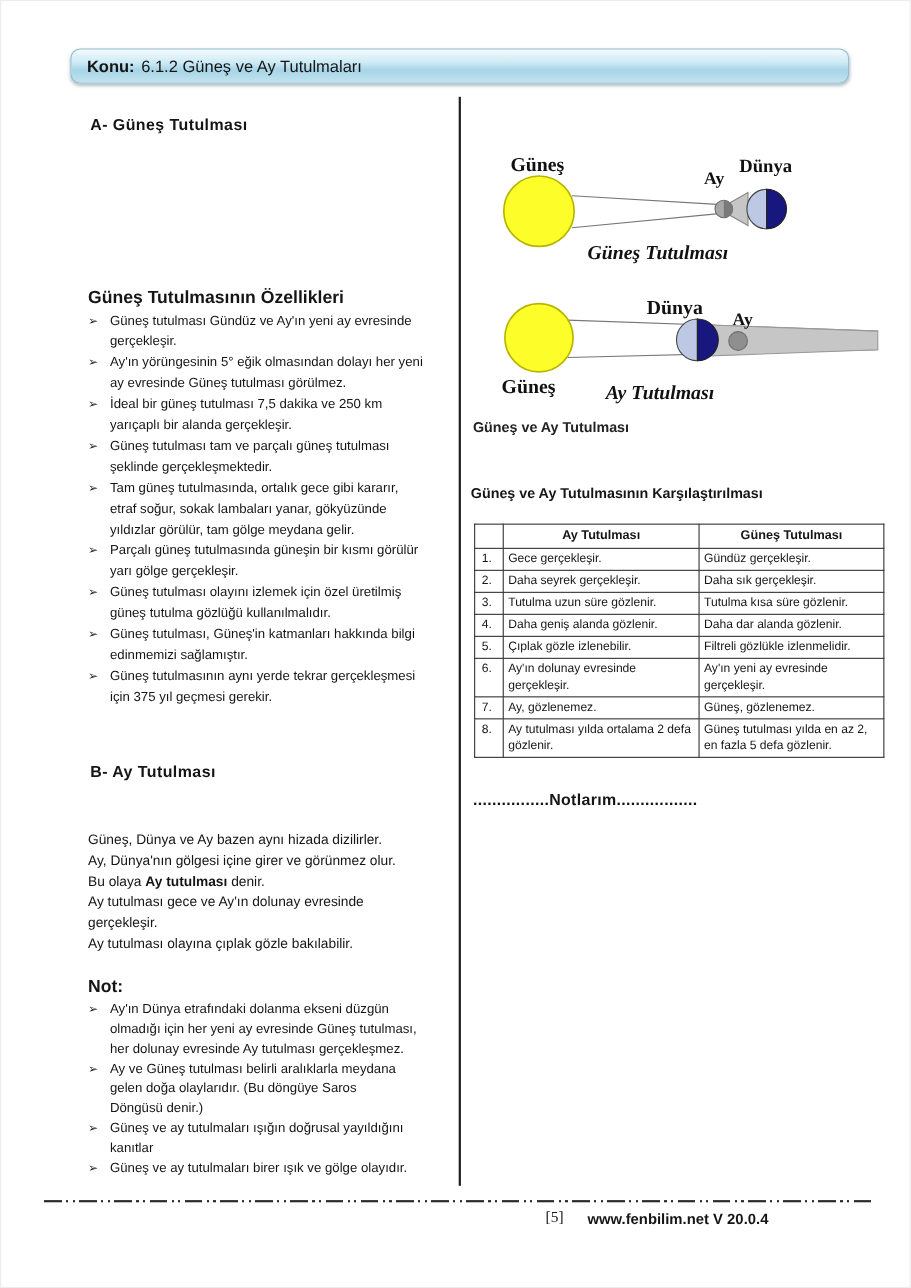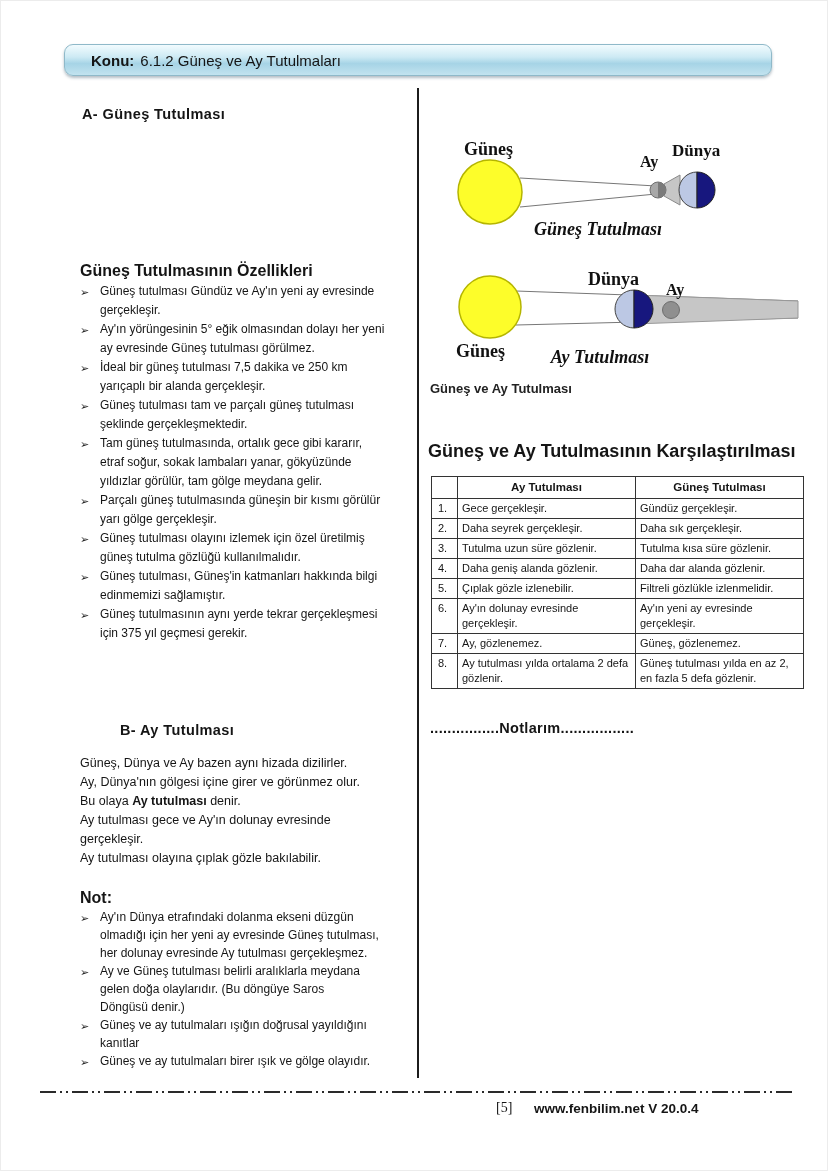--- a/index.html
+++ b/index.html
@@ -3,21 +3,21 @@
 <meta charset="utf-8">
 <style>
   html,body{margin:0;padding:0;background:#fff;}
   .page{position:relative;width:828px;height:1171px;background:#ffffff;overflow:hidden;
         font-family:"Liberation Sans",sans-serif;color:#151515;box-shadow:inset 0 0 0 1px #ececec;}
 
   
   .topic-bar{position:absolute;left:64px;top:44px;width:708px;height:32px;border-radius:9px;
     background:linear-gradient(180deg,#f2fbfe 0%,#cdeaf4 40%,#a6d4e6 62%,#c2e3ef 100%);
     border:1px solid #8fb9c9;box-shadow:0 2px 3px rgba(40,70,90,.35);
-    display:flex;align-items:center;padding-left:26px;font-size:15px;box-sizing:border-box;}
+    display:flex;align-items:center;padding-left:14px;font-size:15px;box-sizing:border-box;}
   .topic-bar b{margin-right:6px;}
 
   
   .col-divider{position:absolute;left:417px;top:88px;width:2px;height:990px;background:#1c1c1c;}
 
   
   .abs{position:absolute;}
   .h-section{font-weight:bold;font-size:14.5px;letter-spacing:.4px;}
   .para{width:336px;font-size:12.5px;line-height:19px;white-space:pre-line;}
   .b-inline{font-weight:bold;}
@@ -28,21 +28,21 @@
   .h-sub{font-weight:bold;font-size:16px;}
 
   
   .dia{position:absolute;left:428px;width:372px;height:120px;}
   .dia text{font-family:"Liberation Serif",serif;font-weight:bold;fill:#111;}
   .dia .cap{font-style:italic;font-size:18px;}
   .dia-caption{position:absolute;left:430px;top:381px;width:340px;text-align:left;
     font-size:13px;font-weight:600;color:#222;}
 
   
-  .cmp-title{position:absolute;left:428px;top:441px;font-weight:bold;font-size:18px;}
+  .cmp-title{position:absolute;left:428px;top:441px;font-weight:bold;font-size:13px;}
   table.cmp{position:absolute;left:431px;top:476px;width:372px;border-collapse:collapse;
     font-size:11px;table-layout:fixed;}
   table.cmp th,table.cmp td{border:1.4px solid #333;padding:2px 4px;vertical-align:top;
     line-height:15px;}
   table.cmp th{font-weight:bold;text-align:center;font-size:11.5px;padding:3px 2px;}
   table.cmp col.c-num{width:26px;}
   table.cmp col.c-ay{width:178px;}
   table.cmp col.c-gn{width:168px;}
   table.cmp td.num{text-align:left;padding-left:6px;}
 
@@ -117,21 +117,21 @@
 edinmemizi sağlamıştır.</span>
       </li>
     <li>
         <span class="marker">➢</span>
         <span class="btxt">Güneş tutulmasının aynı yerde tekrar gerçekleşmesi
 için 375 yıl geçmesi gerekir.</span>
       </li>
   </ul>
 
 
-  <div class="abs h-section" style="left:82px;top:722px;margin-left:38px;">B- Ay Tutulması</div>
+  <div class="abs h-section" style="left:82px;top:694px;">B- Ay Tutulması</div>
 
   <div class="abs para" style="left:80px;top:754px;"><span>Güneş, Dünya ve Ay bazen aynı hizada dizilirler.
 Ay, Dünya'nın gölgesi içine girer ve görünmez olur.
 Bu olaya </span><span class="b-inline">Ay tutulması</span><span> denir.
 Ay tutulması gece ve Ay'ın dolunay evresinde
 gerçekleşir.
 Ay tutulması olayına çıplak gözle bakılabilir.</span></div>
 
   <div class="abs h-sub" style="left:80px;top:889px;">Not:</div>
 

